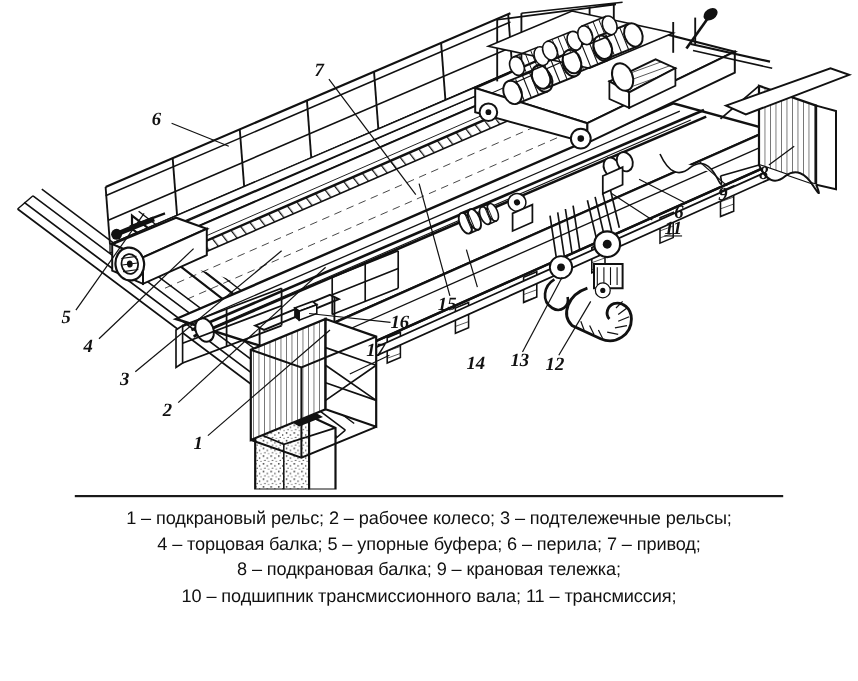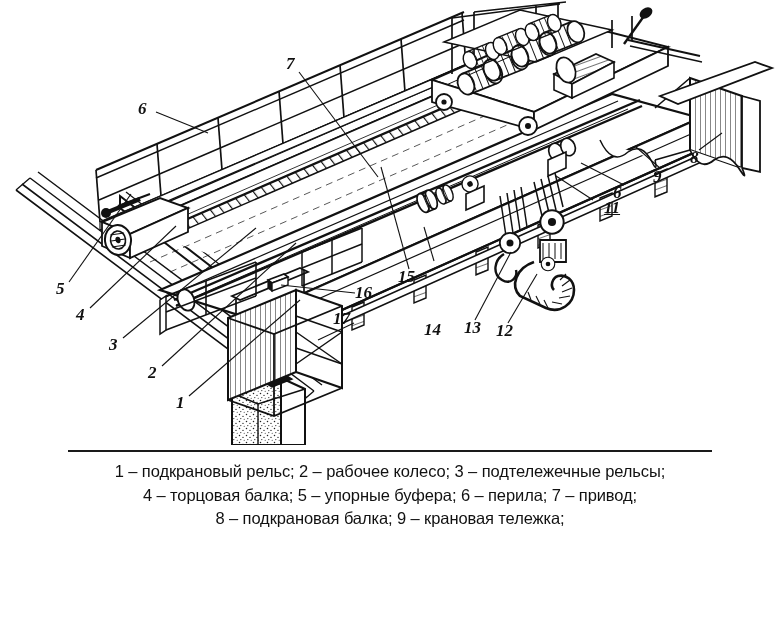--- a/index.html
+++ b/index.html
@@ -437,16 +437,17 @@
   <div class="callout" style="left:398px;  top:268px;text-align:right;">15</div>
   <div class="callout" style="left:355px;  top:284px;">16</div>
   <div class="callout" style="left:333px;  top:310px;">17</div>
 
   <div id="caption-block">
     <div id="caption-rule"></div>
     <div id="caption-text">
       <span class="cap-line">1 – подкрановый рельс; 2 – рабочее колесо; 3 – подтележечные рельсы;</span>
       <span class="cap-line">4 – торцовая балка; 5 – упорные буфера; 6 – перила; 7 – привод;</span>
       <span class="cap-line">8 – подкрановая балка; 9 – крановая тележка;</span>
+      <span class="cap-line">10 – подшипник трансмиссионного вала; 11 – трансмиссия;</span>
     </div>
   </div>
 
 </div>
 
 </body></html>

